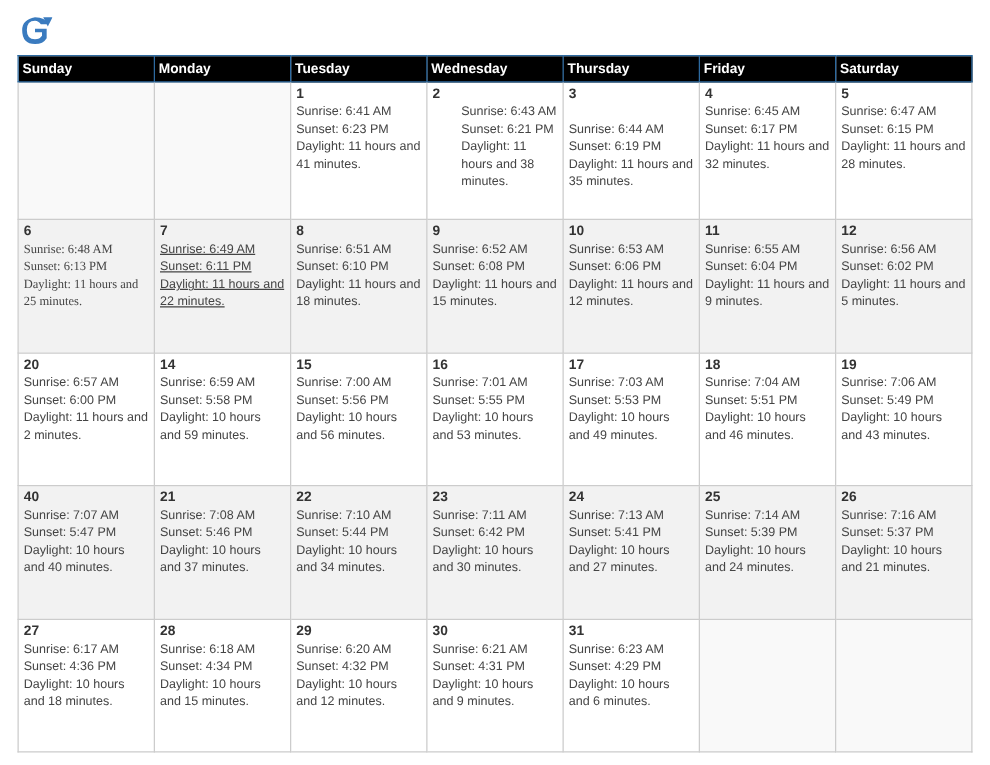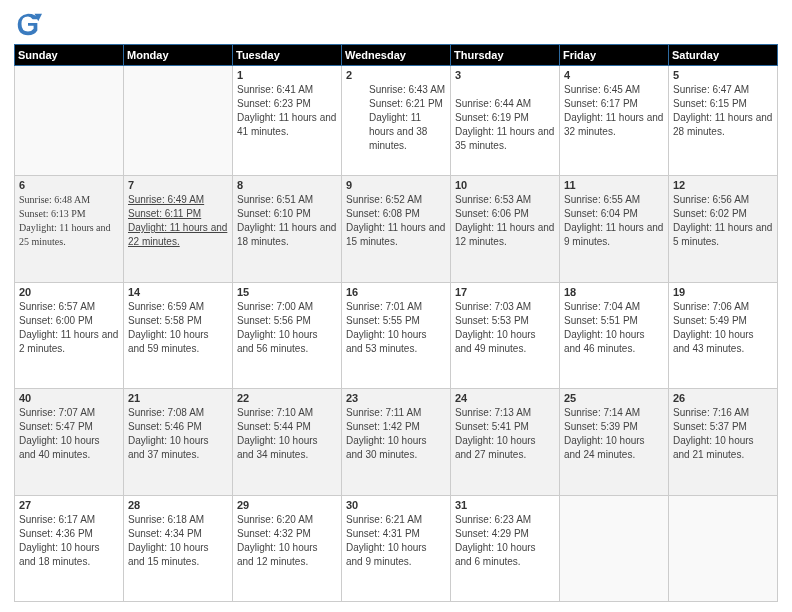--- a/index.html
+++ b/index.html
@@ -274,21 +274,21 @@
           </td>
           <td>
             <span class="day-num">22</span>
             <div class="day-info" style="white-space: pre-line;">Sunrise: 7:10 AM
 Sunset: 5:44 PM
 Daylight: 10 hours and 34 minutes.</div>
           </td>
           <td>
             <span class="day-num">23</span>
             <div class="day-info" style="white-space: pre-line;">Sunrise: 7:11 AM
-Sunset: 1:42 PM
+Sunset: 6:42 PM
 Daylight: 10 hours and 30 minutes.</div>
           </td>
           <td>
             <span class="day-num">24</span>
             <div class="day-info" style="white-space: pre-line;">Sunrise: 7:13 AM
 Sunset: 5:41 PM
 Daylight: 10 hours and 27 minutes.</div>
           </td>
           <td>
             <span class="day-num">25</span>

